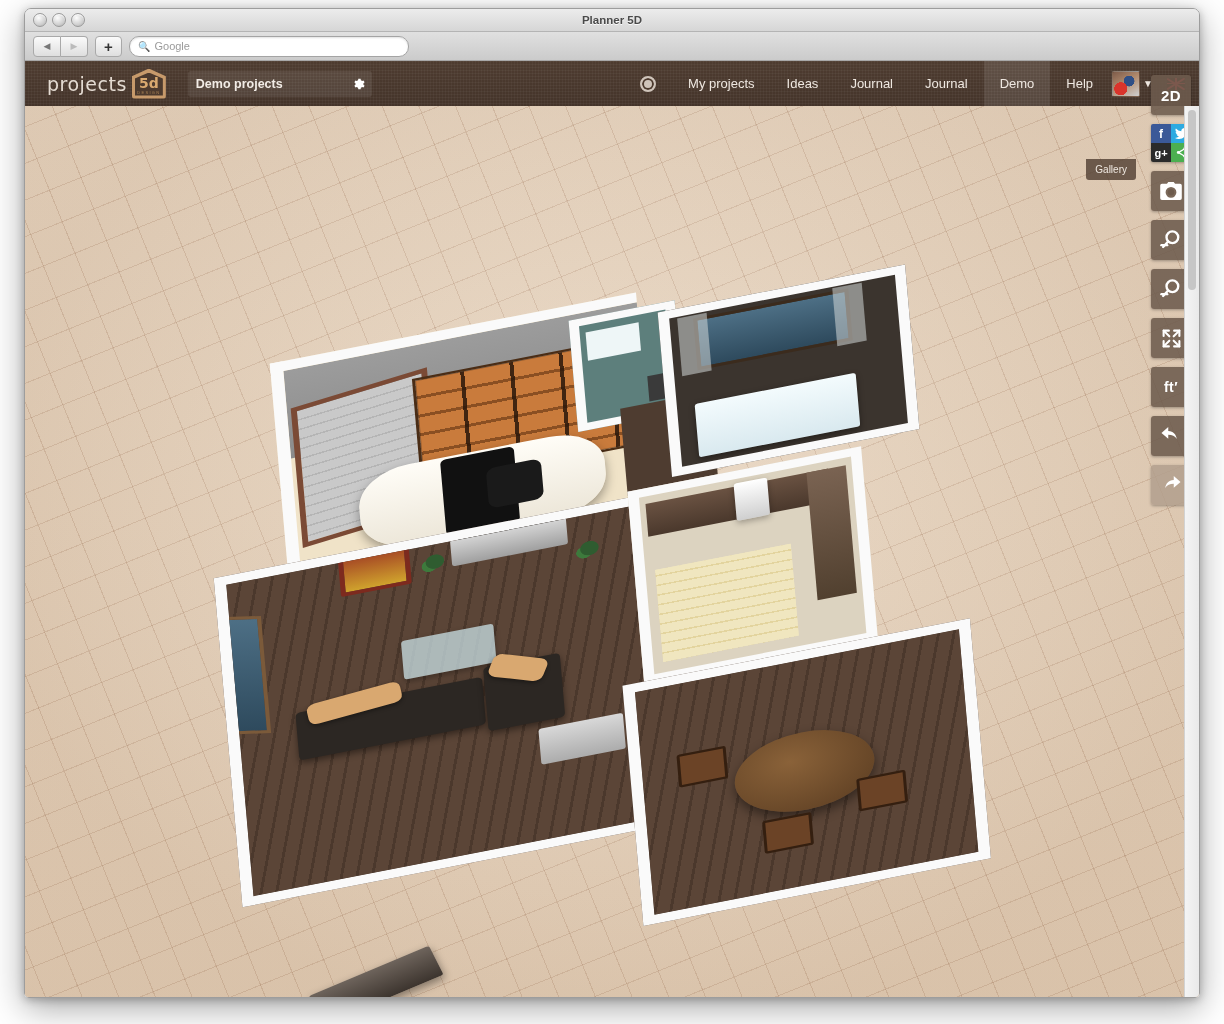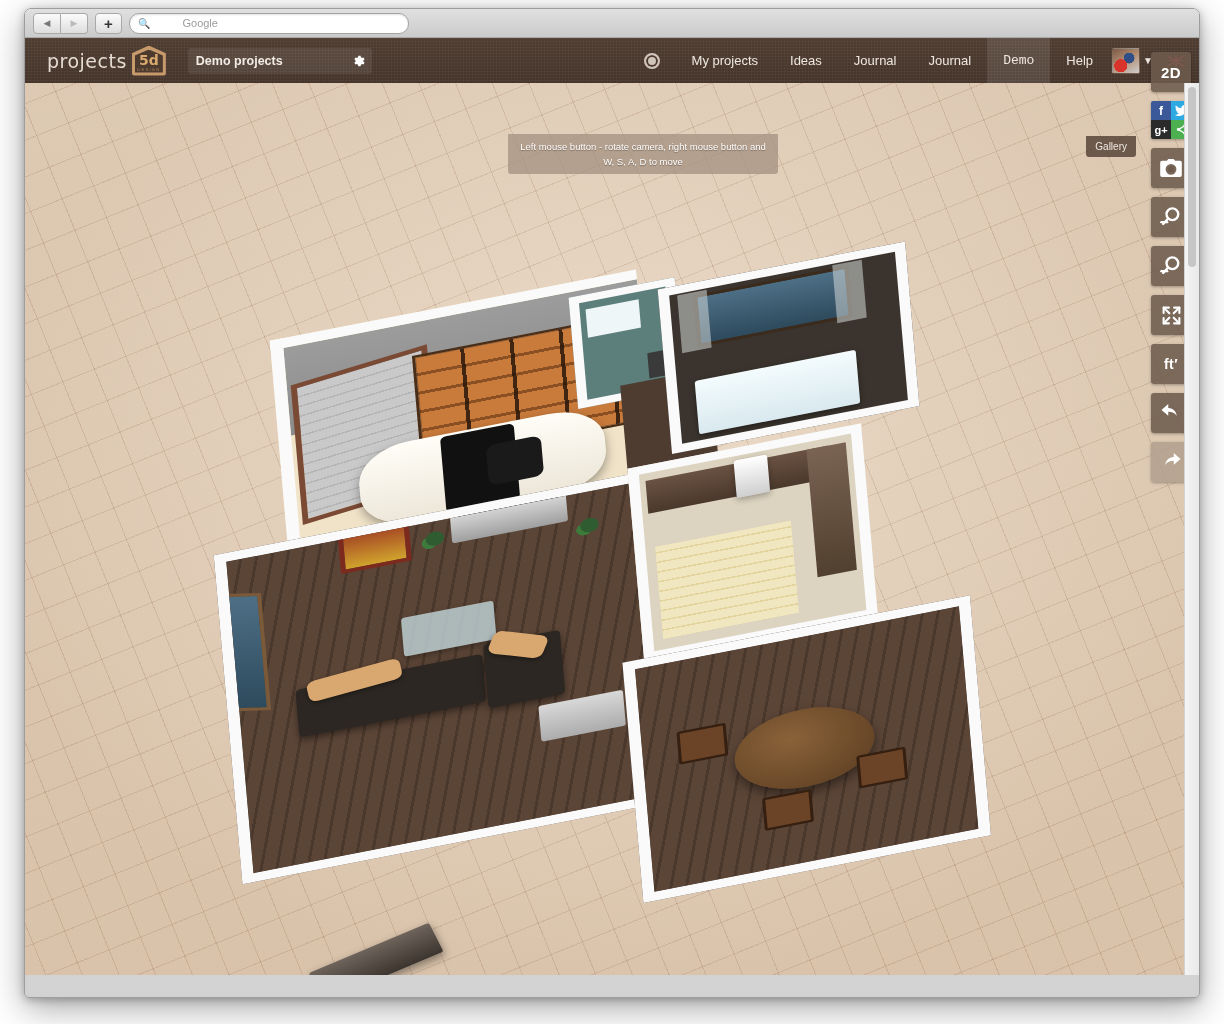--- a/index.html
+++ b/index.html
@@ -58,21 +58,21 @@
     background:radial-gradient(circle at 35% 30%,#bfe6fb,#3a9fd6 70%,#1b6fa8);
     border:1px solid #2b7fae;flex:0 0 auto;}
   #url-text{font-size:11px;color:#1a1a1a;font-weight:bold;}
   #reload-btn{position:absolute;right:4px;font-size:12px;color:#4e4e4e;}
   #search-bar{
     width:262px;height:19px;background:#fff;border:1px solid #a4a4a4;border-radius:10px;
     display:flex;align-items:center;padding:0 8px;gap:4px;
     box-shadow:inset 0 1px 2px rgba(0,0,0,.12);
   }
   #search-bar .mag{font-size:10px;color:#5a5a5a;}
-  #search-placeholder{font-size:11px;color:#9b9b9b;margin-left:28px;}
+  #search-placeholder{font-size:11px;color:#9b9b9b;}
 
   
   #app{
     position:relative;width:100%;height:calc(100% - 51px);
     background:#ffffff;overflow:hidden;
   }
   #app-header{
     position:absolute;left:0;top:0;width:100%;height:45px;z-index:40;
     background:#4c3a2e;
     background-image:
@@ -109,21 +109,21 @@
   }
   #project-name{font-size:12.5px;color:#f2ece6;font-weight:bold;}
   #project-gear{
     position:absolute;right:7px;width:14px;height:14px;color:#fff;font-size:14px;line-height:14px;
   }
   #nav{margin-left:auto;display:flex;align-items:stretch;height:45px;}
   .nav-item{
     display:flex;align-items:center;padding:0 16px;font-size:13px;color:#efe8e1;
     cursor:pointer;white-space:nowrap;
   }
-  .nav-item.active{background:rgba(255,255,255,.10);font-family:Liberation Mono, monospace;}
+  .nav-item.active{background:rgba(255,255,255,.10);}
   #nav-dot{
     width:12px;height:12px;border-radius:50%;border:2px solid #cfc4ba;
     background:#cfc4ba;box-shadow:inset 0 0 0 2px #4c3a2e;
   }
   #avatar{
     width:26px;height:24px;border-radius:2px;margin:0 3px;flex:0 0 auto;
     background:
       radial-gradient(circle at 30% 70%, #d9342c 0 26%, transparent 27%),
       radial-gradient(circle at 62% 38%, #2f4f86 0 24%, transparent 25%),
       linear-gradient(150deg,#7e5c4a,#b08a6d 45%,#cfcfcf);
@@ -287,20 +287,28 @@
     border-left:1px solid #d2d2d2;
   }
   #vscroll-thumb{position:absolute;left:3px;top:4px;width:8px;height:180px;
     border-radius:4px;background:#c6c6c6;}
 </style>
 </head>
 <body>
 
 <div id="browser-window">
 
+  <div id="titlebar">
+    <div id="traffic-lights">
+      <span class="tl"></span>
+      <span class="tl"></span>
+      <span class="tl"></span>
+    </div>
+    <div id="window-title">Planner 5D</div>
+  </div>
 
   <div id="toolbar-row">
     <div class="navbtn-group">
       <div class="navbtn">◀</div>
       <div class="navbtn disabled">▶</div>
     </div>
     <div class="plusbtn">+</div>
     <div id="search-bar">
       <span class="mag">🔍</span>
       <span id="search-placeholder">Google</span>
@@ -408,21 +416,20 @@
         </div>
         <div class="nav-item" style="padding:0">
           <span id="flag-icon">
             <span id="flag-cross-h"></span>
             <span id="flag-cross-v"></span>
           </span>
         </div>
       </div>
     </div>
 
-    <div id="hint-tooltip">Left mouse button - rotate camera, right mouse button and W, S, A, D to move</div>
 
     <div id="support-btn">Gallery</div>
 
     <div id="right-toolbar">
 
       <div class="tool-btn">
         <span class="lbl">2D</span>
       </div>
 
       <div id="social-grid">

